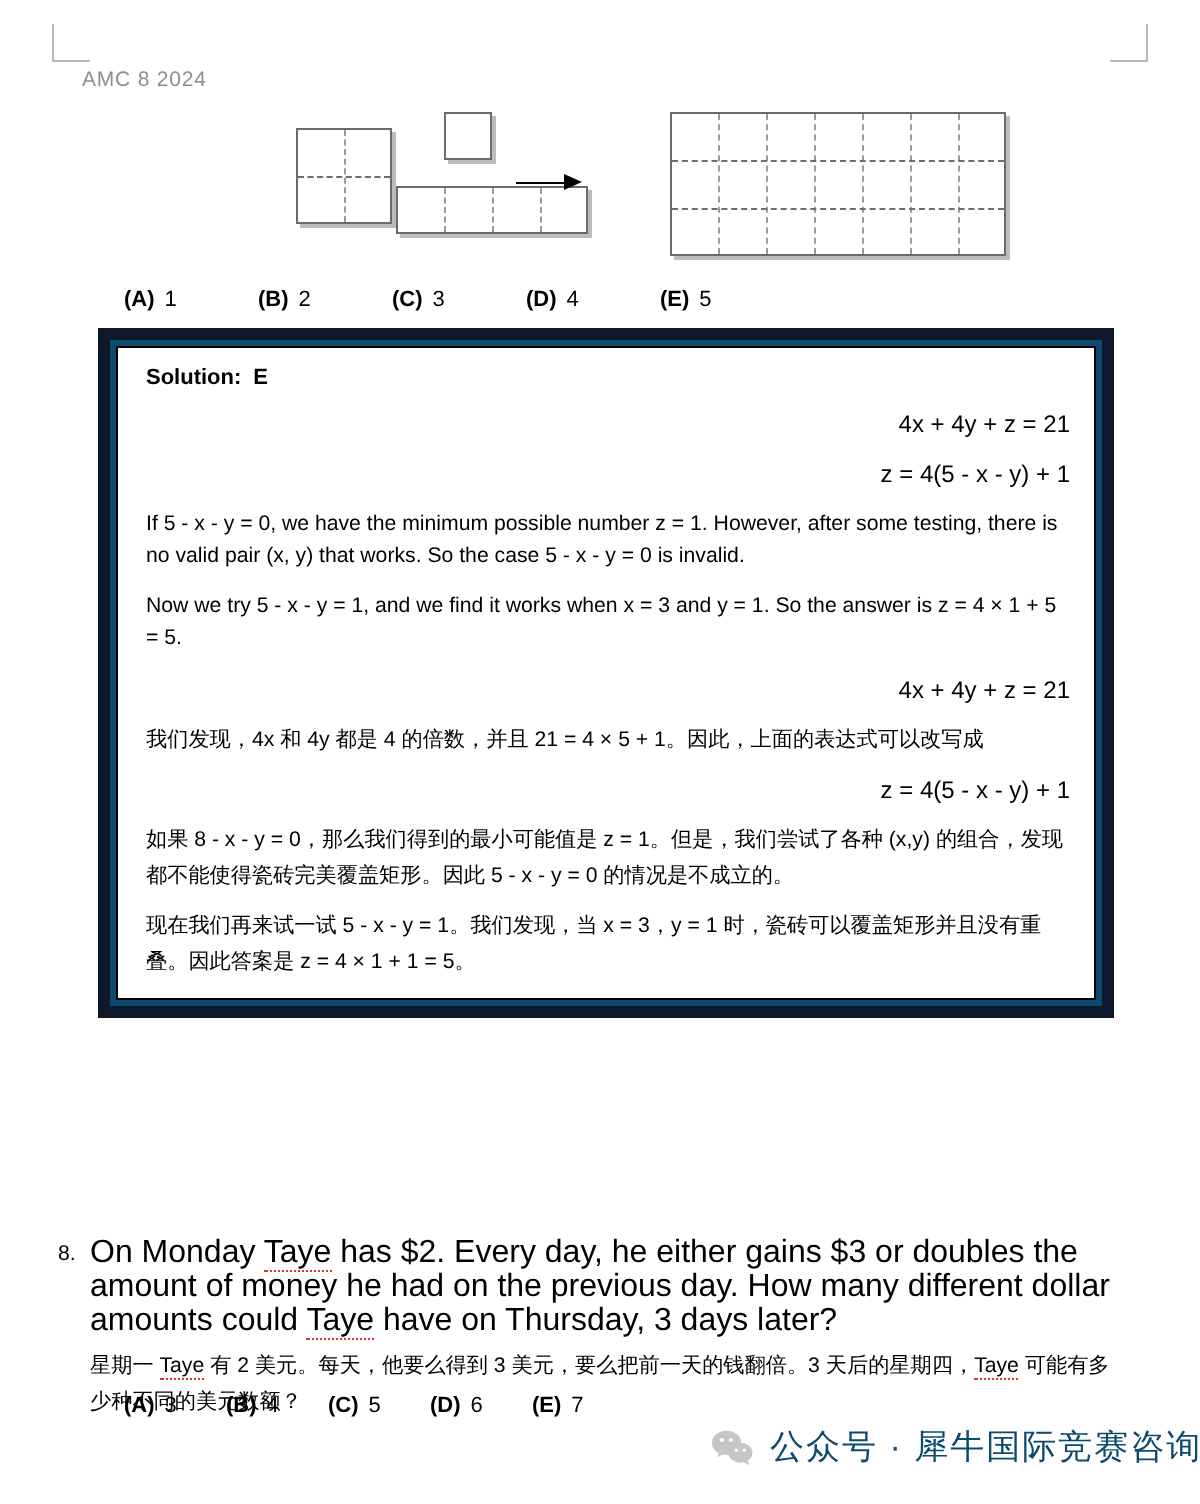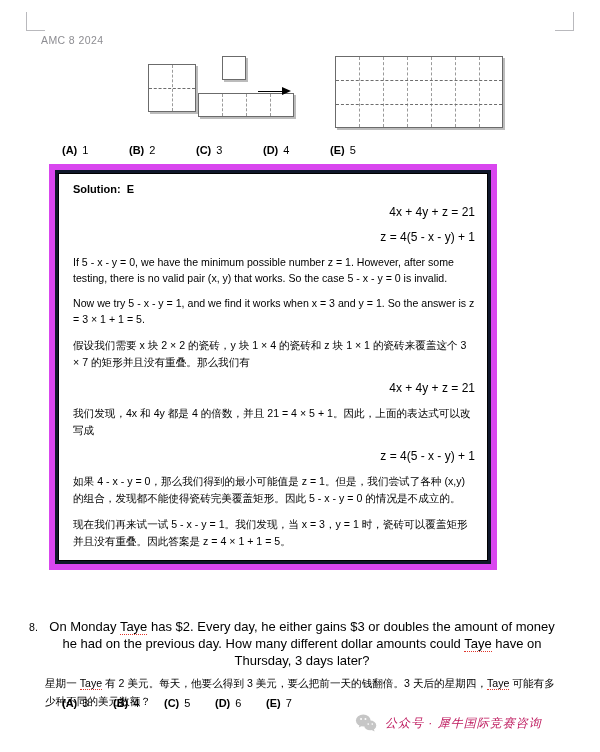--- a/index.html
+++ b/index.html
@@ -116,24 +116,24 @@
   #choices-q7 { left: 62px; top: 144px; }
   #choices-q7 .choice { width: 67px; }
   #choices-q8 { left: 62px; top: 697px; }
   #choices-q8 .choice { width: 51px; }
 
   
   .solution-outer {
     position: absolute;
     left: 49px;
     top: 164px;
-    width: 448px;
+    width: 508px;
     box-sizing: border-box;
-    border: 6px solid #d946ef;
-    background: #0f172a;
+    border: 6px solid #0f172a;
+    background: #0c4a6e;
     padding: 3px;
   }
   .solution-inner {
     box-sizing: border-box;
     border: 1px solid #000;
     background: #fff;
     padding: 9px 12px 9px 14px;
   }
   .sol-head {
     font-size: 11px;
@@ -176,24 +176,23 @@
   .q8-num {
     font-size: 10.6px;
     width: 16px;
     flex: 0 0 16px;
     line-height: 16.4px;
   }
   .q8-body {
     flex: 1 1 auto;
   }
   .q8-en {
-    font-size: 13px;
+    font-size: 16px;
     line-height: 16.8px;
     margin: 0 0 5px 0;
-    text-align: center;
   }
   .q8-zh {
     font-size: 10.6px;
     line-height: 18px;
     margin: 0;
   }
   .misspell {
     border-bottom: 1.5px dotted #e0342b;
     padding-bottom: 0px;
   }
@@ -207,25 +206,24 @@
     align-items: center;
     color: #c6c6c6;
   }
   .wechat-icon {
     width: 22px;
     height: 22px;
     margin-right: 8px;
     flex: 0 0 22px;
   }
   .watermark-text {
-    font-size: 12px;
+    font-size: 17px;
     letter-spacing: 1px;
-    color: #be185d;
+    color: #0c4a6e;
     white-space: nowrap;
-    font-style: italic;
   }
 </style>
 </head>
 <body>
 
 <div class="crop-mark tl"></div>
 <div class="crop-mark tr"></div>
 
 <div class="page-header">AMC 8 2024</div>
 
@@ -290,26 +288,25 @@
 <div class="solution-outer">
   <div class="solution-inner">
 
     <div class="sol-head">
       <span>Solution:</span><span class="ans">E</span>
     </div>
 
     <p class="sol-eq">4x + 4y + z  = 21</p>
     <p class="sol-eq">z = 4(5 - x - y) + 1</p>
     <p class="sol-p">If 5 - x - y = 0, we have the minimum possible number z  = 1.  However, after some testing, there is no valid pair (x, y) that works. So the case 5 - x - y = 0 is invalid.</p>
-    <p class="sol-p tight">Now we try 5 - x - y = 1, and we find it works when x = 3 and y = 1.  So the answer is z = 3 × 1 + 1 = 5.</p>
-    <p class="sol-p zh">假设我们需要 x 块 2 × 2 的瓷砖，y 块 1 × 4 的瓷砖和 z 块 1 × 1 的瓷砖来覆盖这个 3 × 7 的矩形并且没有重叠。那么我们有</p>
+    <p class="sol-p tight">Now we try 5 - x - y = 1, and we find it works when x = 3 and y = 1.  So the answer is z = 4 × 1 + 5 = 5.</p>
     <p class="sol-eq">4x + 4y + z  = 21</p>
     <p class="sol-p zh">我们发现，4x 和 4y 都是 4 的倍数，并且 21 = 4 × 5 + 1。因此，上面的表达式可以改写成</p>
     <p class="sol-eq">z = 4(5 - x - y) + 1</p>
-    <p class="sol-p zh">如果 4 - x - y = 0，那么我们得到的最小可能值是 z = 1。但是，我们尝试了各种 (x,y) 的组合，发现都不能使得瓷砖完美覆盖矩形。因此 5 - x - y = 0 的情况是不成立的。</p>
+    <p class="sol-p zh">如果 8 - x - y = 0，那么我们得到的最小可能值是 z = 1。但是，我们尝试了各种 (x,y) 的组合，发现都不能使得瓷砖完美覆盖矩形。因此 5 - x - y = 0 的情况是不成立的。</p>
     <p class="sol-p zh" style="margin-bottom:0;">现在我们再来试一试 5 - x - y = 1。我们发现，当 x = 3，y = 1 时，瓷砖可以覆盖矩形并且没有重叠。因此答案是 z = 4 × 1 + 1 = 5。</p>
 
   </div>
 </div>
 
 <div class="q8">
   <div class="q8-row">
     <div class="q8-num">8.</div>
     <div class="q8-body">
       <p class="q8-en"><span>On Monday </span><span class="misspell">Taye</span><span> has $2. Every day, he either gains $3 or doubles the amount of money he had on the previous day. How many different dollar amounts could </span><span class="misspell">Taye</span><span> have on Thursday, 3 days later?</span></p>

